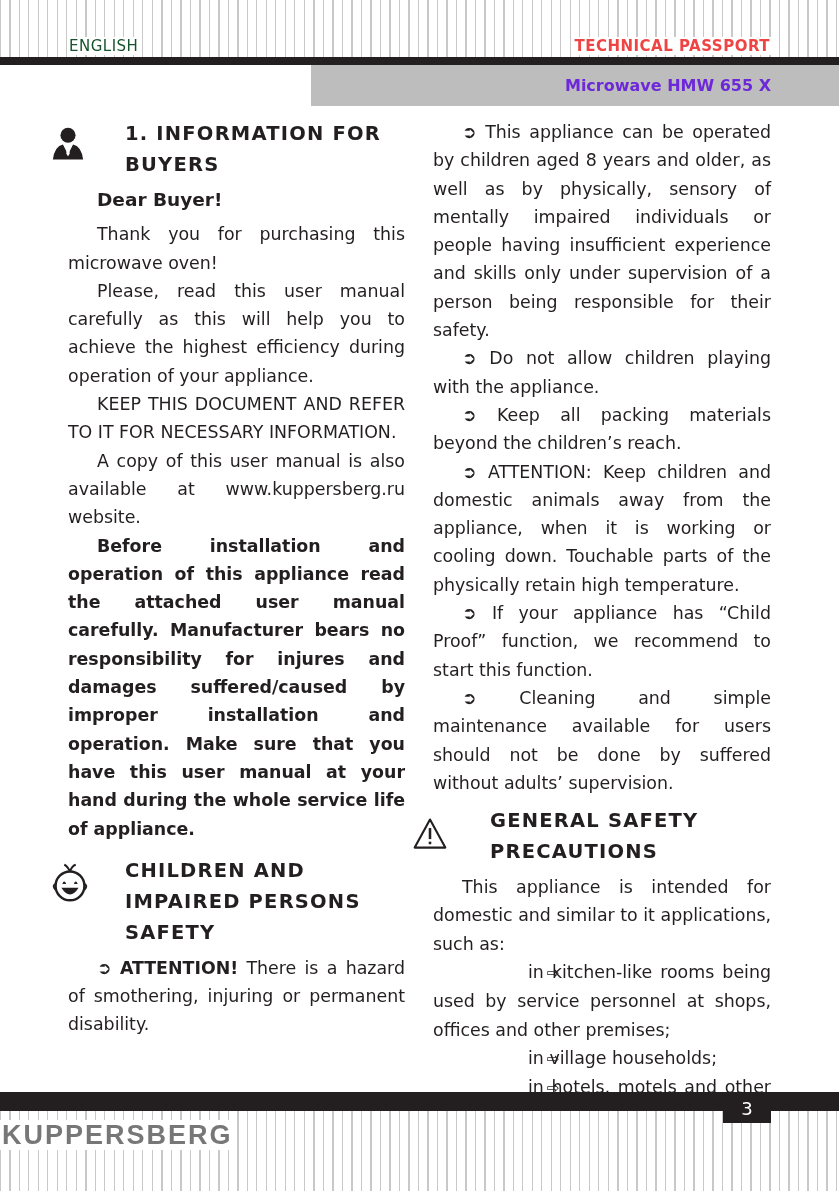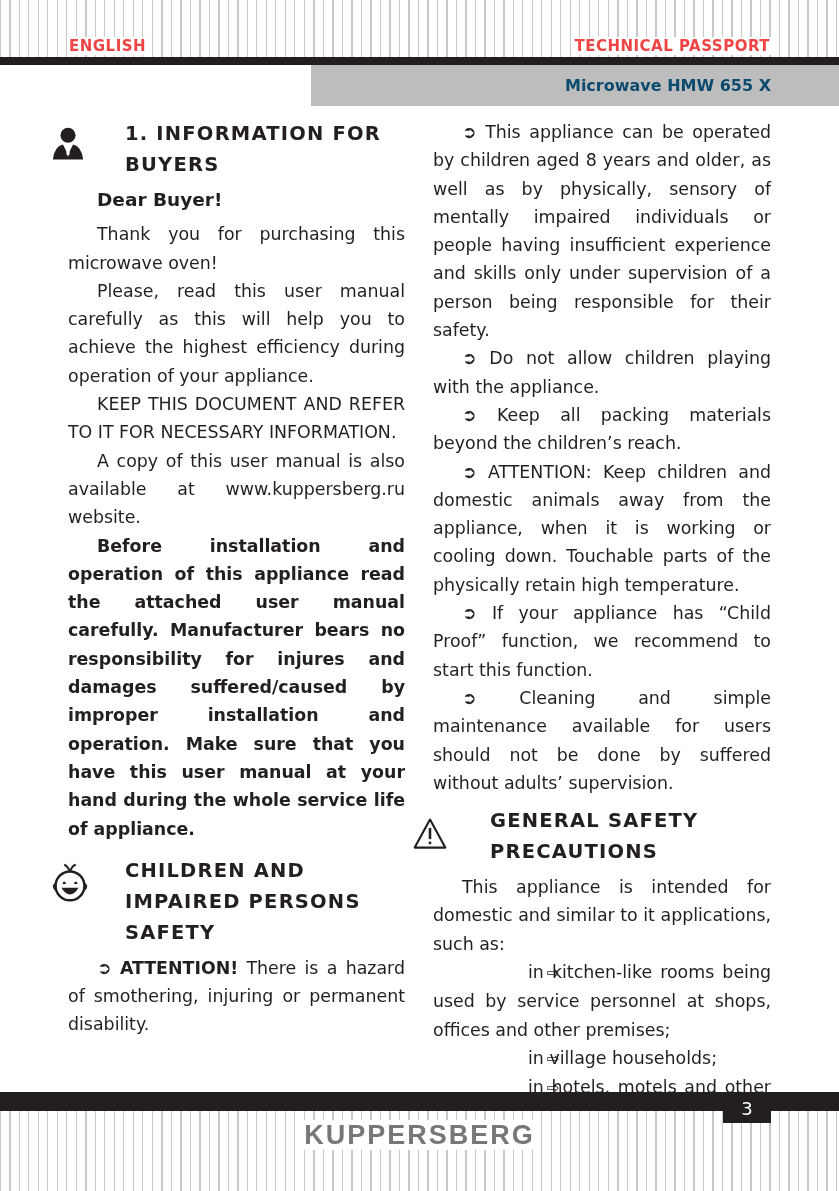--- a/index.html
+++ b/index.html
@@ -1,28 +1,28 @@
 <!DOCTYPE html>
 <html><head>
 <meta charset="utf-8">
 <style>
   html, body { margin:0; padding:0; }
   body { width:839px; height:1191px; position:relative; background:#fff; font-family:"DejaVu Sans", sans-serif; color:#231f20; overflow:hidden; }
   .stripes { position:absolute; left:0; right:0; background-color:#fff;
     background-image: repeating-linear-gradient(90deg, #c8c8c8 0px, #c8c8c8 1px, transparent 1px, transparent 9.5px); }
   .stripes.top { top:0; height:57px; }
   .stripes.bottom { top:1111px; height:80px; }
-  .hdr-lang { position:absolute; left:68px; top:37px; font-size:15px; font-weight:bold; color:#ef4444; letter-spacing:0.5px; background:#fff; padding:0 1px; }
+  .hdr-lang { position:absolute; left:68px; top:37px; font-size:15px; font-weight:normal; color:#14532d; letter-spacing:0.5px; background:#fff; padding:0 1px; }
   .hdr-pass { position:absolute; right:68px; top:37px; font-size:15px; font-weight:bold; color:#ef4444; letter-spacing:0.5px; background:#fff; padding:0 1px; }
   .topbar { position:absolute; top:57px; left:0; right:0; height:8px; background:#231f20; }
   .modelbox { position:absolute; top:65px; left:311px; right:0; height:41px; background:#bdbdbd; }
-  .model { position:absolute; right:68px; top:11px; font-size:16px; font-weight:bold; color:#0c4a6e; }
+  .model { position:absolute; right:68px; top:11px; font-size:16px; font-weight:bold; color:#6d28d9; }
   .botbar { position:absolute; top:1092px; left:0; right:0; height:20px; background:#231f20; }
   .pagenum { position:absolute; top:1092px; left:723px; width:48px; height:31px; background:#231f20; color:#fff; font-size:18px; text-align:center; line-height:34px; }
-  .brand { position:absolute; top:1120px; left:0; right:0; text-align:center; }
+  .brand { position:absolute; top:1120px; left:0; right:0; }
   .brand span { font-family:"Liberation Sans", sans-serif; font-weight:bold; font-size:27px; color:#777; letter-spacing:2px; background:#fff; padding:0 2px; }
   .col { position:absolute; font-size:17.4px; line-height:28.3px; }
   .col.left { left:68px; top:118px; width:337px; }
   .col.right { left:433px; top:118px; width:338px; }
   .p { text-align:justify; text-indent:29px; margin:0; }
   .b { font-weight:bold; }
   .h { font-weight:bold; font-size:19.5px; letter-spacing:1.2px; line-height:31px; margin:0 0 6px 57px; position:relative; }
   .h .icon { position:absolute; left:-75px; top:4px; width:40px; height:50px; }
   .dear { font-weight:bold; font-size:18.5px; margin:6px 0 6px 29px; }
   .sub { text-align:justify; margin:0; text-indent:57px; }

